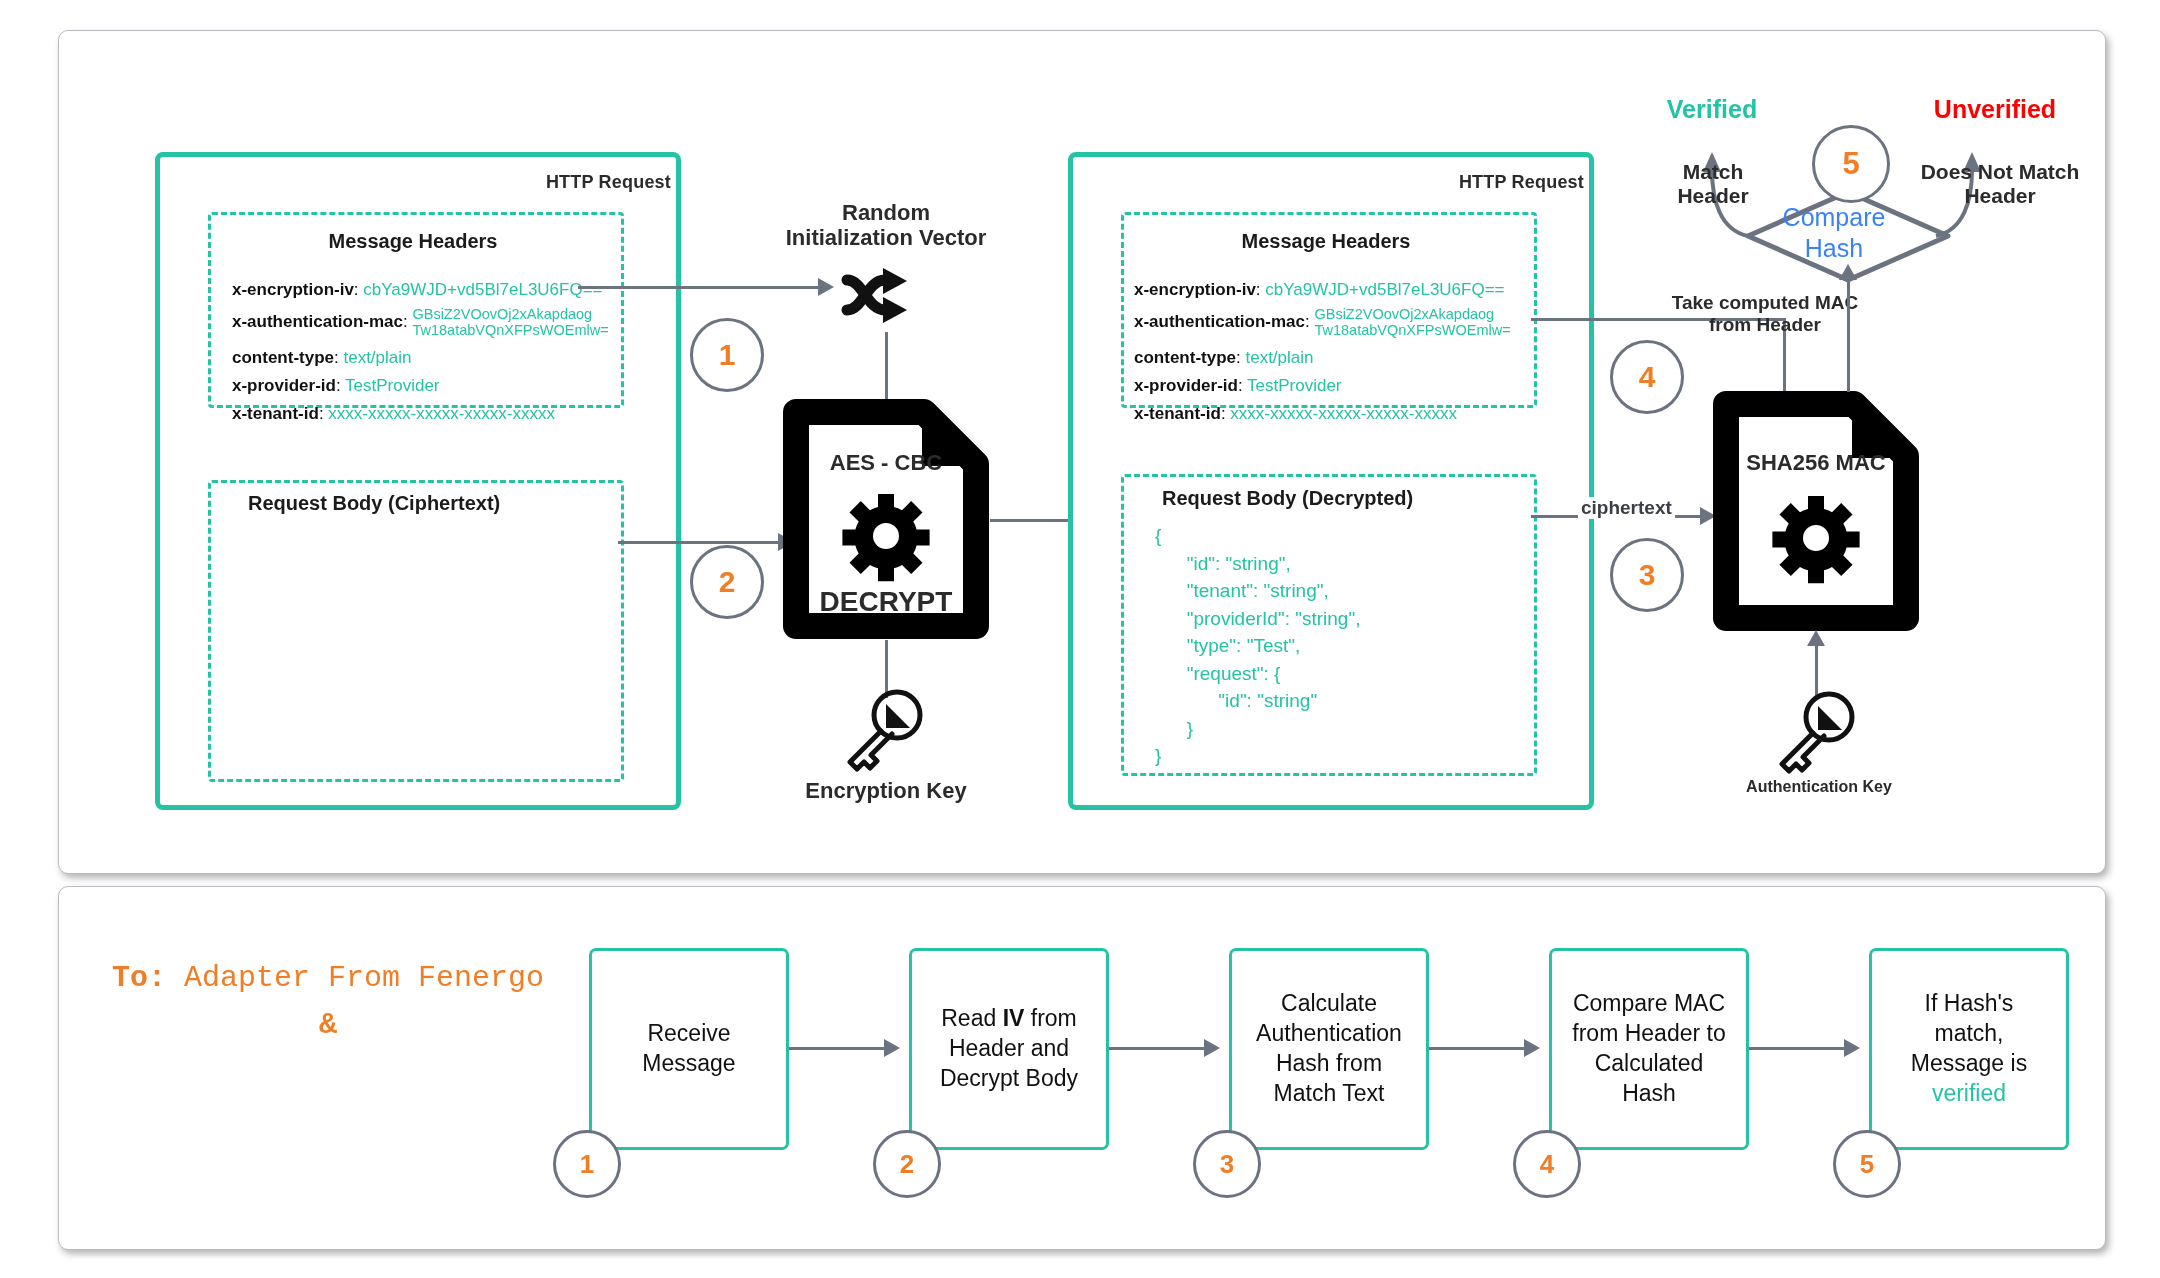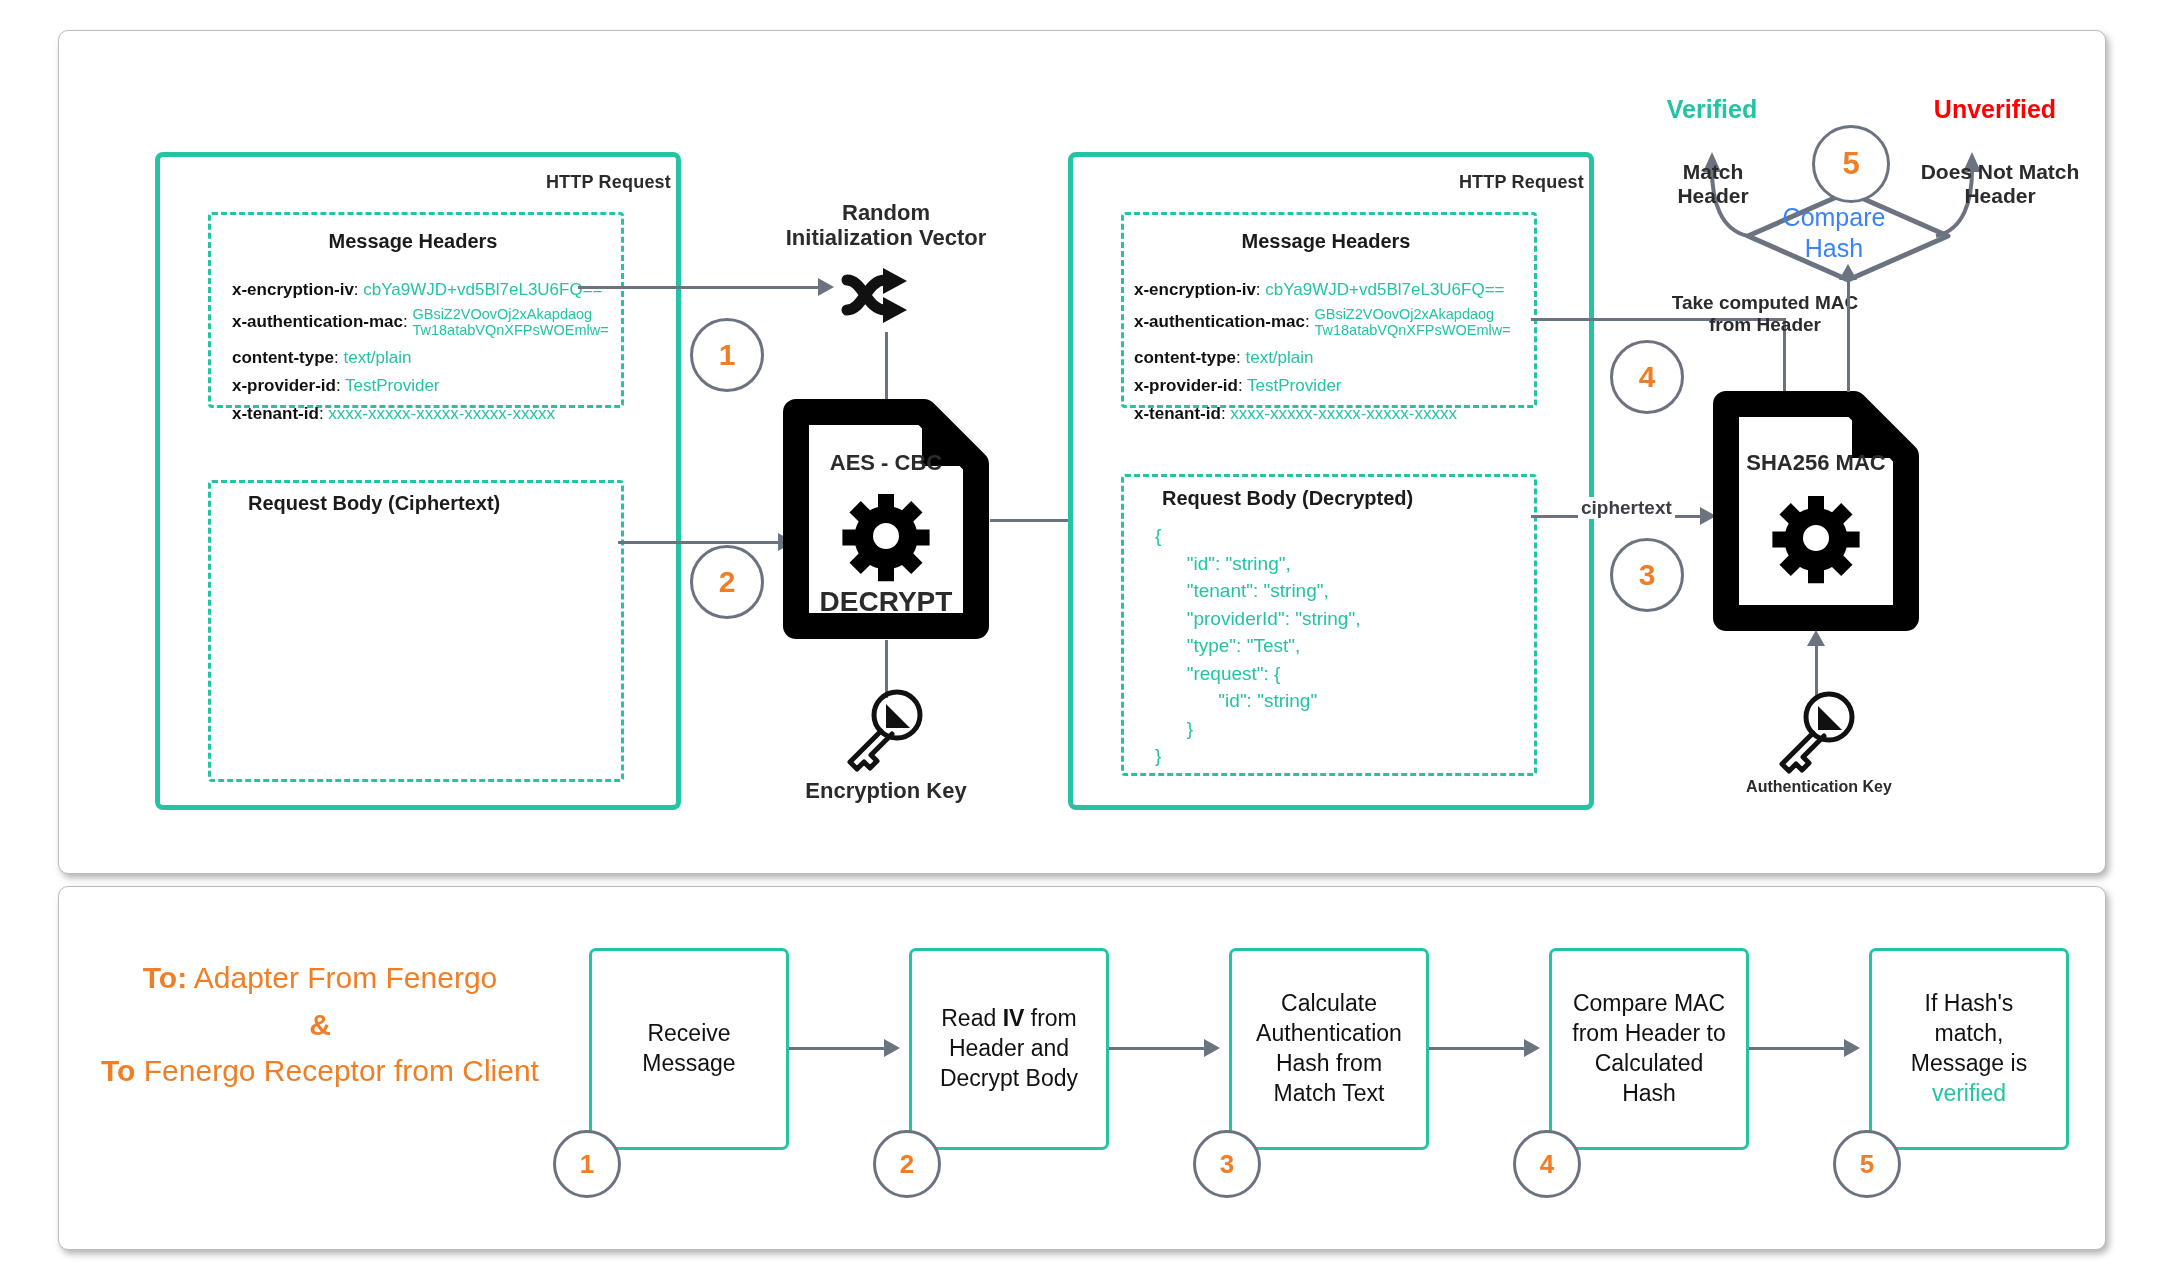--- a/index.html
+++ b/index.html
@@ -225,24 +225,23 @@
   <svg style="position:absolute;left:1928px;top:150px;width:110px;height:100px;">
     <path d="M8,86 C36,80 44,50 44,20" fill="none" stroke="#6b7280" stroke-width="4"></path>
     <polygon points="44,2 53,22 35,22" fill="#6b7280"></polygon>
   </svg>
   <div class="lbl" style="left:1900px;top:160px;width:200px;font-size:21px;white-space:pre-line;">Does Not Match
 Header</div>
   <div class="lbl" style="left:1895px;top:95px;width:200px;font-size:25px;color:#ff0000;">Unverified</div>
 
   <div class="panel" id="panel-bottom"></div>
 
-  <div class="to-block" style="left:100px;top:955px;width:440px;">
+  <div class="to-block" style="left:108px;top:955px;width:440px;font-family:Liberation Mono, monospace;">
     <div><b>To:</b><span> Adapter From Fenergo</span></div>
     <div><b>&amp;</b></div>
-    <div><b>To</b><span> Fenergo Receptor from Client</span></div>
   </div>
 
   <div class="flow-box" style="left:589px;top:948px;width:200px;height:202px;">
     <div>
       <div>Receive</div>
       <div>Message</div>
     </div>
   </div>
   <div class="flow-circ" style="left:553px;top:1130px;">
       <span>1</span>

